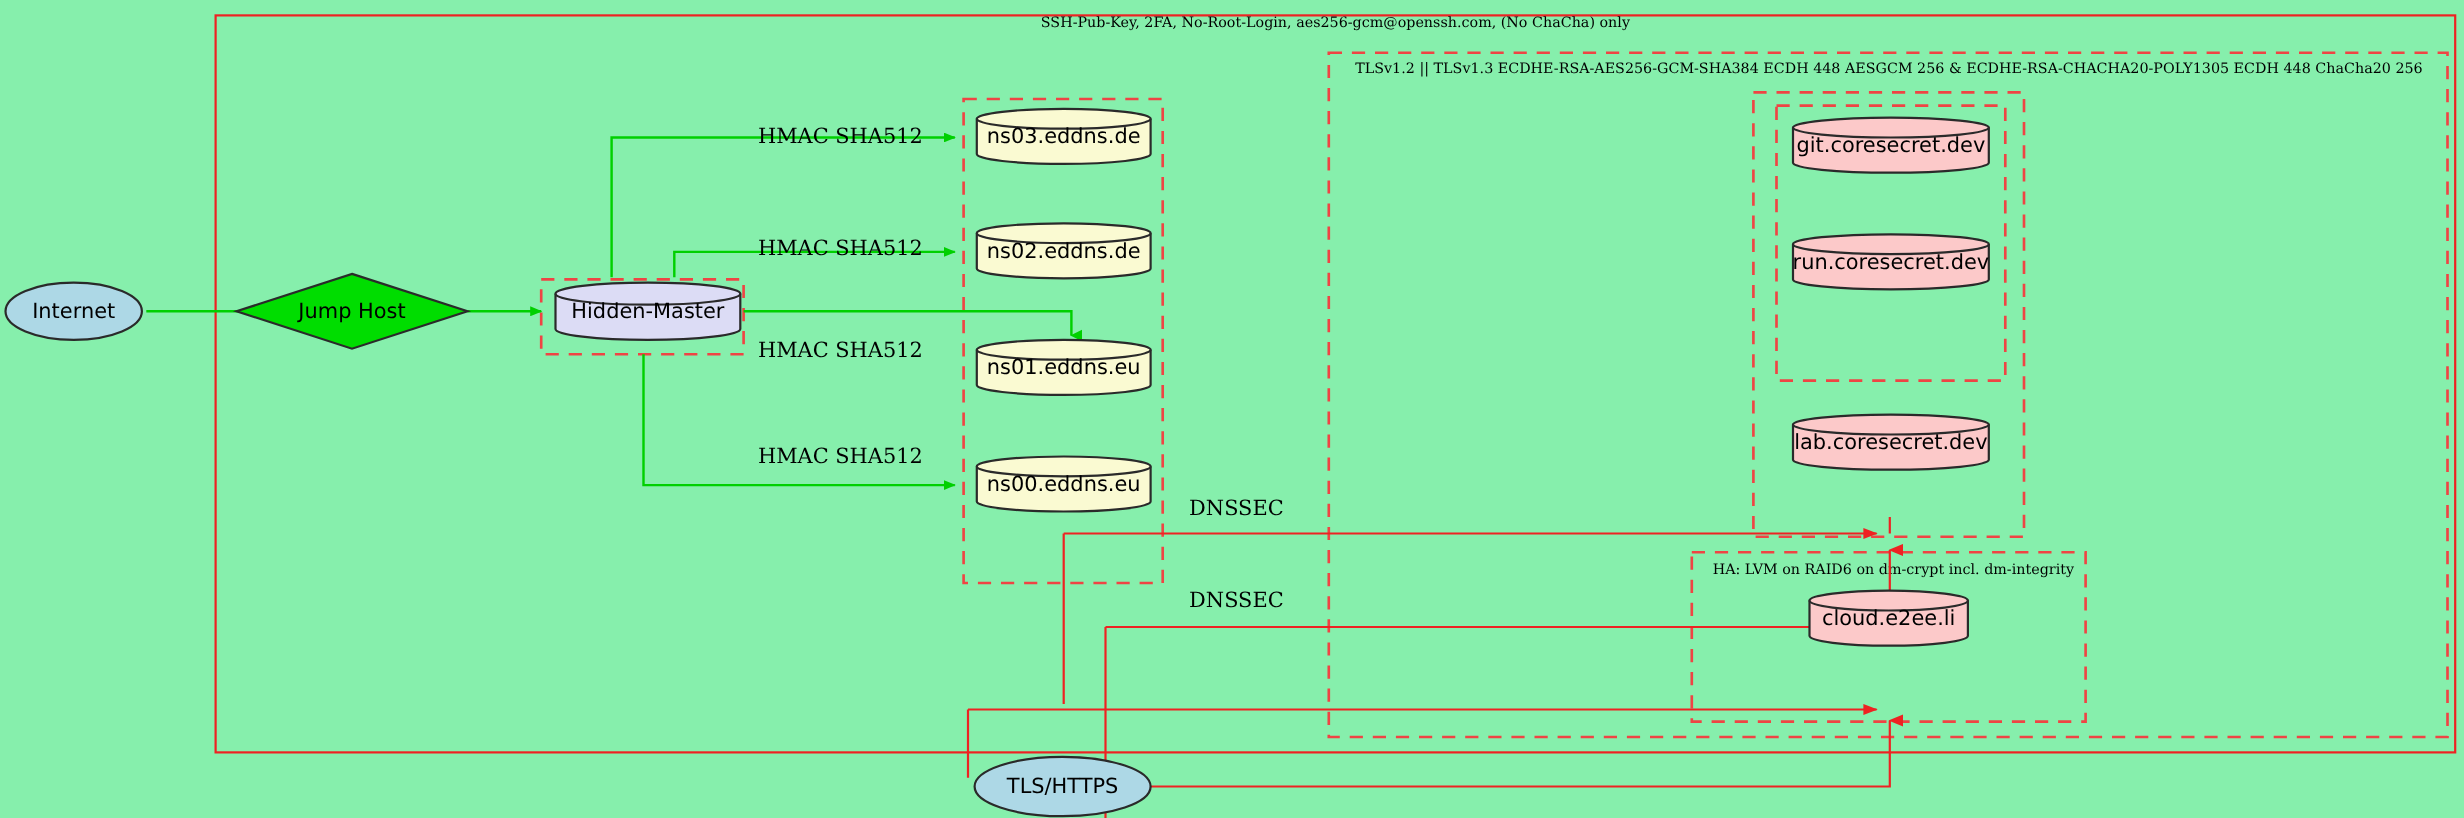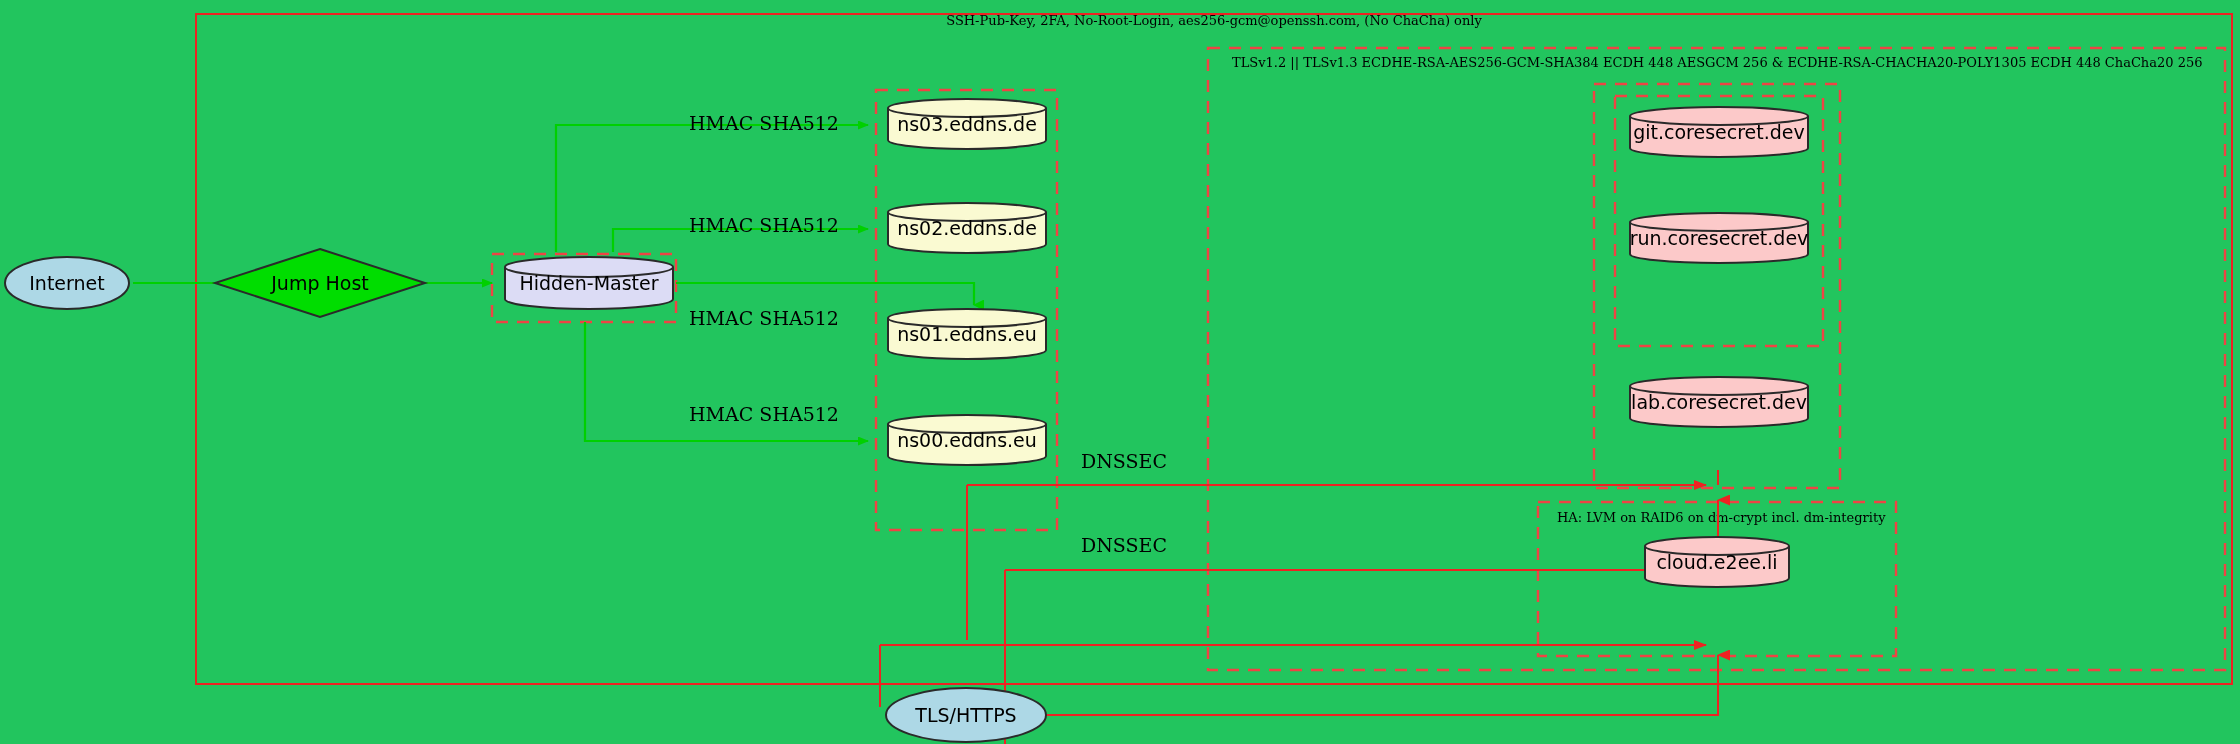--- a/index.html
+++ b/index.html
@@ -1,17 +1,17 @@
 <!DOCTYPE html>
 <html><head>
 <meta charset="utf-8">
 <style>
   html,body{margin:0;padding:0;background:#ffffff;}
   body{font-family:"Liberation Sans",sans-serif;}
-  #stage{position:relative;width:2240px;height:744px;background:#22c55e;overflow:hidden;}
+  #stage{position:relative;width:2240px;height:744px;background:#86efac;overflow:hidden;}
   #svgroot{position:absolute;left:0;top:0;width:2240px;height:744px;}
 
   .node-label{
     font-family:"DejaVu Sans",sans-serif;
     font-size:19px;
     fill:#000;
     text-anchor:middle;
     dominant-baseline:middle;
   }
   .edge-label{

